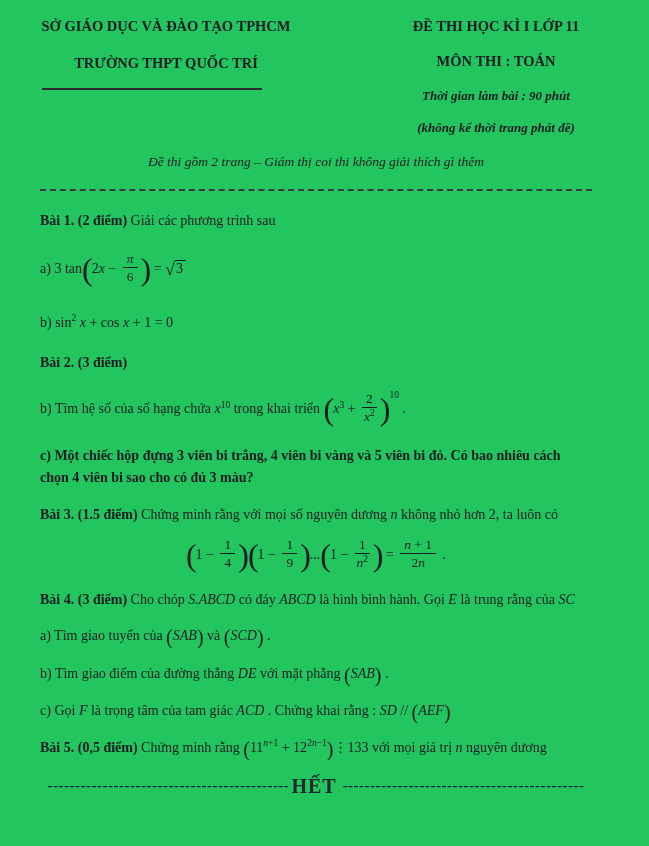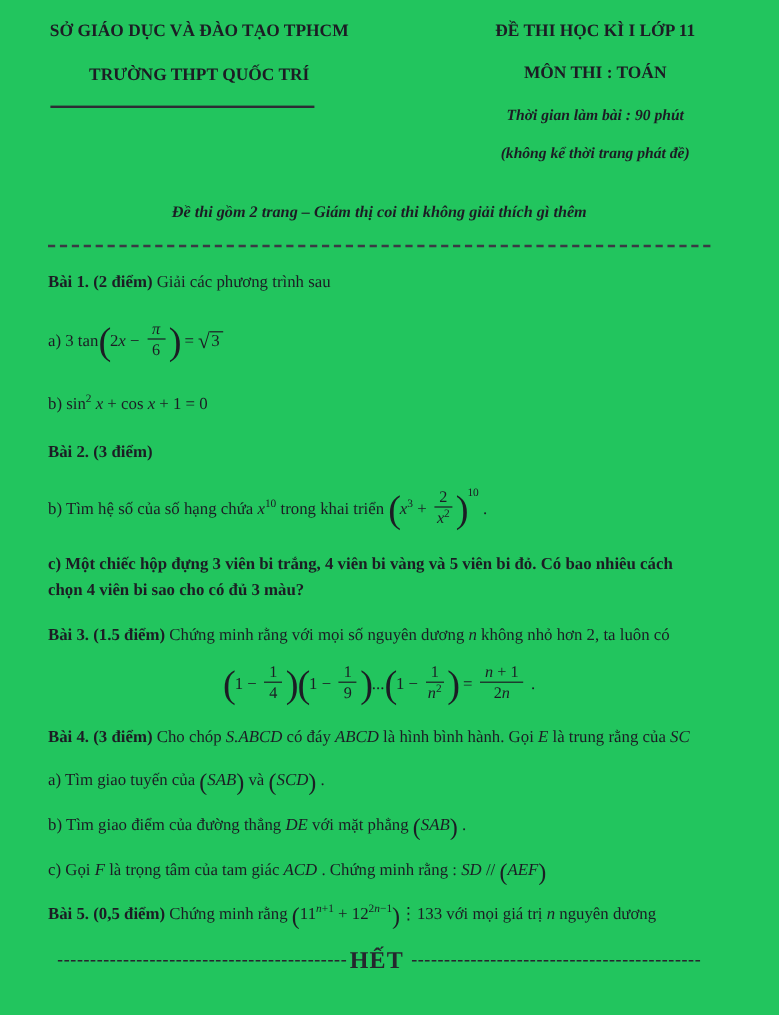--- a/index.html
+++ b/index.html
@@ -14,21 +14,21 @@
   .it{font-style:italic;}
   
   .hdr{display:flex;justify-content:space-between;align-items:flex-start;}
   .hdr-left{width:252px;text-align:center;font-weight:bold;font-size:14.5px;}
   .hdr-left .hl1{margin-bottom:15px;}
   .hdr-underline{border-bottom:2px solid #2c2c34;width:220px;margin:13px auto 0 2px;height:0;}
   .hdr-right{width:192px;text-align:center;font-size:14.5px;}
   .hdr-right .hr{margin-bottom:13px;}
   .hdr-right .hr1,.hdr-right .hr2{font-weight:bold;}
   .hdr-right .hr3,.hdr-right .hr4{font-weight:bold;font-style:italic;font-size:13px;}
-  .exam-note{text-align:center;font-weight:bold;font-style:italic;font-size:13.5px;margin-top:16px;}
+  .exam-note{text-align:center;font-weight:normal;font-style:italic;font-size:13.5px;margin-top:1px;}
   .sep{border-top:2px dashed #3a3a44;height:0;margin-top:17px;}
   
   .line{white-space:normal;}
   .line span{white-space:pre-wrap;}
   .mathline{white-space:nowrap;}
   .centered{text-align:center;}
   
   .big{font-size:32px;line-height:0;vertical-align:-7px;font-weight:400;letter-spacing:-1px;}
   .big.mid{font-size:20px;vertical-align:-4px;letter-spacing:0;}
   .frac{display:inline-block;vertical-align:middle;text-align:center;margin:0 3px;font-size:13.5px;line-height:1.15;position:relative;top:-2px;white-space:nowrap;}
@@ -74,21 +74,21 @@
   <div class="line" style="margin-top:19px;"><span class="bd">Bài 2. (3 điểm)</span></div>
   <div class="line mathline" style="margin-top:14px;padding:6px 0;"><span>b) Tìm hệ số của số hạng chứa </span><span class="it">x</span><sup><span>10</span></sup><span> trong khai triển </span><span class="big">(</span><span class="it">x</span><sup><span>3</span></sup><span> + </span><span class="frac"><span class="fnum"><span>2</span></span><span class="fden"><span class="it">x</span><sup><span>2</span></sup></span></span><span class="big">)</span><sup class="hi"><span>10</span></sup><span> .</span></div>
   <div class="line" style="margin-top:12px;line-height:1.6;font-weight:bold;"><span>c) Một chiếc hộp đựng 3 viên bi trắng, 4 viên bi vàng và 5 viên bi đỏ. Có bao nhiêu cách chọn 4 viên bi sao cho có đủ 3 màu?</span></div>
 
   <div class="line" style="margin-top:14px;"><span class="bd">Bài 3. (1.5 điểm) </span><span>Chứng minh rằng với mọi số nguyên dương </span><span class="it">n</span><span> không nhỏ hơn 2, ta luôn có</span></div>
   <div class="line mathline centered" style="margin-top:8px;padding:6px 0;"><span class="big">(</span><span>1 − </span><span class="frac"><span class="fnum"><span>1</span></span><span class="fden"><span>4</span></span></span><span class="big">)</span><span class="big">(</span><span>1 − </span><span class="frac"><span class="fnum"><span>1</span></span><span class="fden"><span>9</span></span></span><span class="big">)</span><span>...</span><span class="big">(</span><span>1 − </span><span class="frac"><span class="fnum"><span>1</span></span><span class="fden"><span class="it">n</span><sup><span>2</span></sup></span></span><span class="big">)</span><span> = </span><span class="frac"><span class="fnum"><span class="it">n</span><span> + 1</span></span><span class="fden"><span>2</span><span class="it">n</span></span></span><span> .</span></div>
 
   <div class="line" style="margin-top:10px;"><span class="bd">Bài 4. (3 điểm) </span><span>Cho chóp </span><span class="it">S.ABCD</span><span> có đáy </span><span class="it">ABCD</span><span> là hình bình hành. Gọi </span><span class="it">E</span><span> là trung rằng của </span><span class="it">SC</span></div>
   <div class="line mathline" style="margin-top:15px;"><span>a) Tìm giao tuyến của </span><span class="big mid">(</span><span class="it">SAB</span><span class="big mid">)</span><span> và </span><span class="big mid">(</span><span class="it">SCD</span><span class="big mid">)</span><span> .</span></div>
   <div class="line mathline" style="margin-top:17px;"><span>b) Tìm giao điểm của đường thẳng </span><span class="it">DE</span><span> với mặt phẳng </span><span class="big mid">(</span><span class="it">SAB</span><span class="big mid">)</span><span> .</span></div>
-  <div class="line mathline" style="margin-top:16px;"><span>c) Gọi </span><span class="it">F</span><span> là trọng tâm của tam giác </span><span class="it">ACD</span><span> . Chứng minh rằng : </span><span class="it">SD</span><span> // </span><span class="big mid">(</span><span class="it">AEF</span><span class="big mid">)</span></div>
+  <div class="line mathline" style="margin-top:16px;"><span>c) Gọi </span><span class="it">F</span><span> là trọng tâm của tam giác </span><span class="it">ACD</span><span> . Chứng khai rằng : </span><span class="it">SD</span><span> // </span><span class="big mid">(</span><span class="it">AEF</span><span class="big mid">)</span></div>
 
   <div class="line mathline" style="margin-top:16px;"><span class="bd">Bài 5. (0,5 điểm) </span><span>Chứng minh rằng </span><span class="big mid">(</span><span>11</span><sup><span class="it">n</span><span>+1</span></sup><span> + 12</span><sup><span>2</span><span class="it">n</span><span>−1</span></sup><span class="big mid">)</span><span>⋮133 với mọi giá trị </span><span class="it">n</span><span> nguyên dương</span></div>
 
   <div class="end-line">
     <span class="end-dashes">--------------------------------------------</span>
     <span class="end-label">HẾT</span>
     <span class="end-dashes">--------------------------------------------</span>
   </div>
 
 </div>

